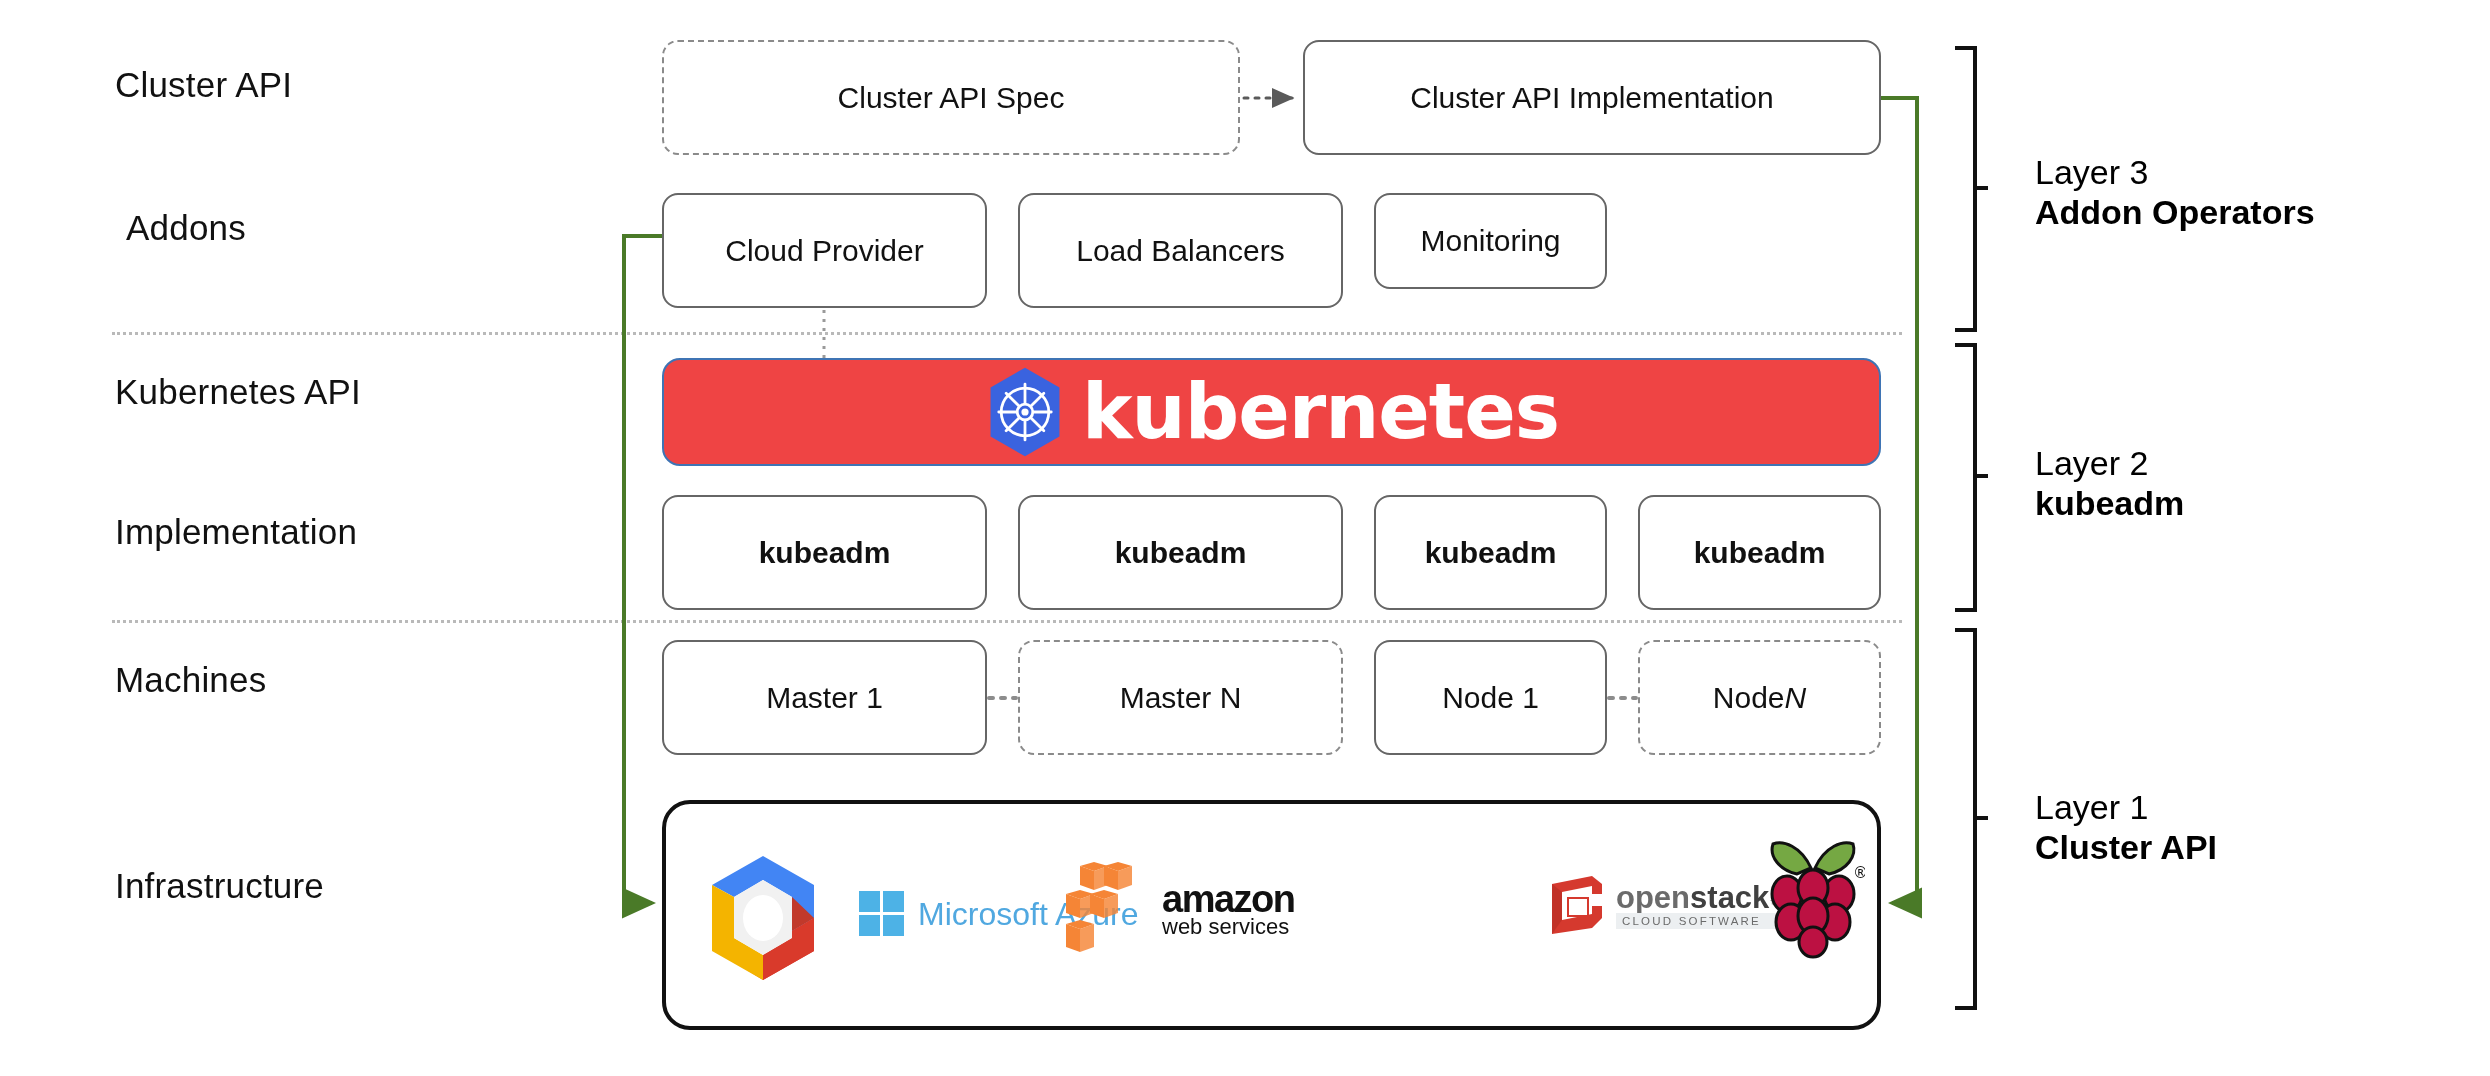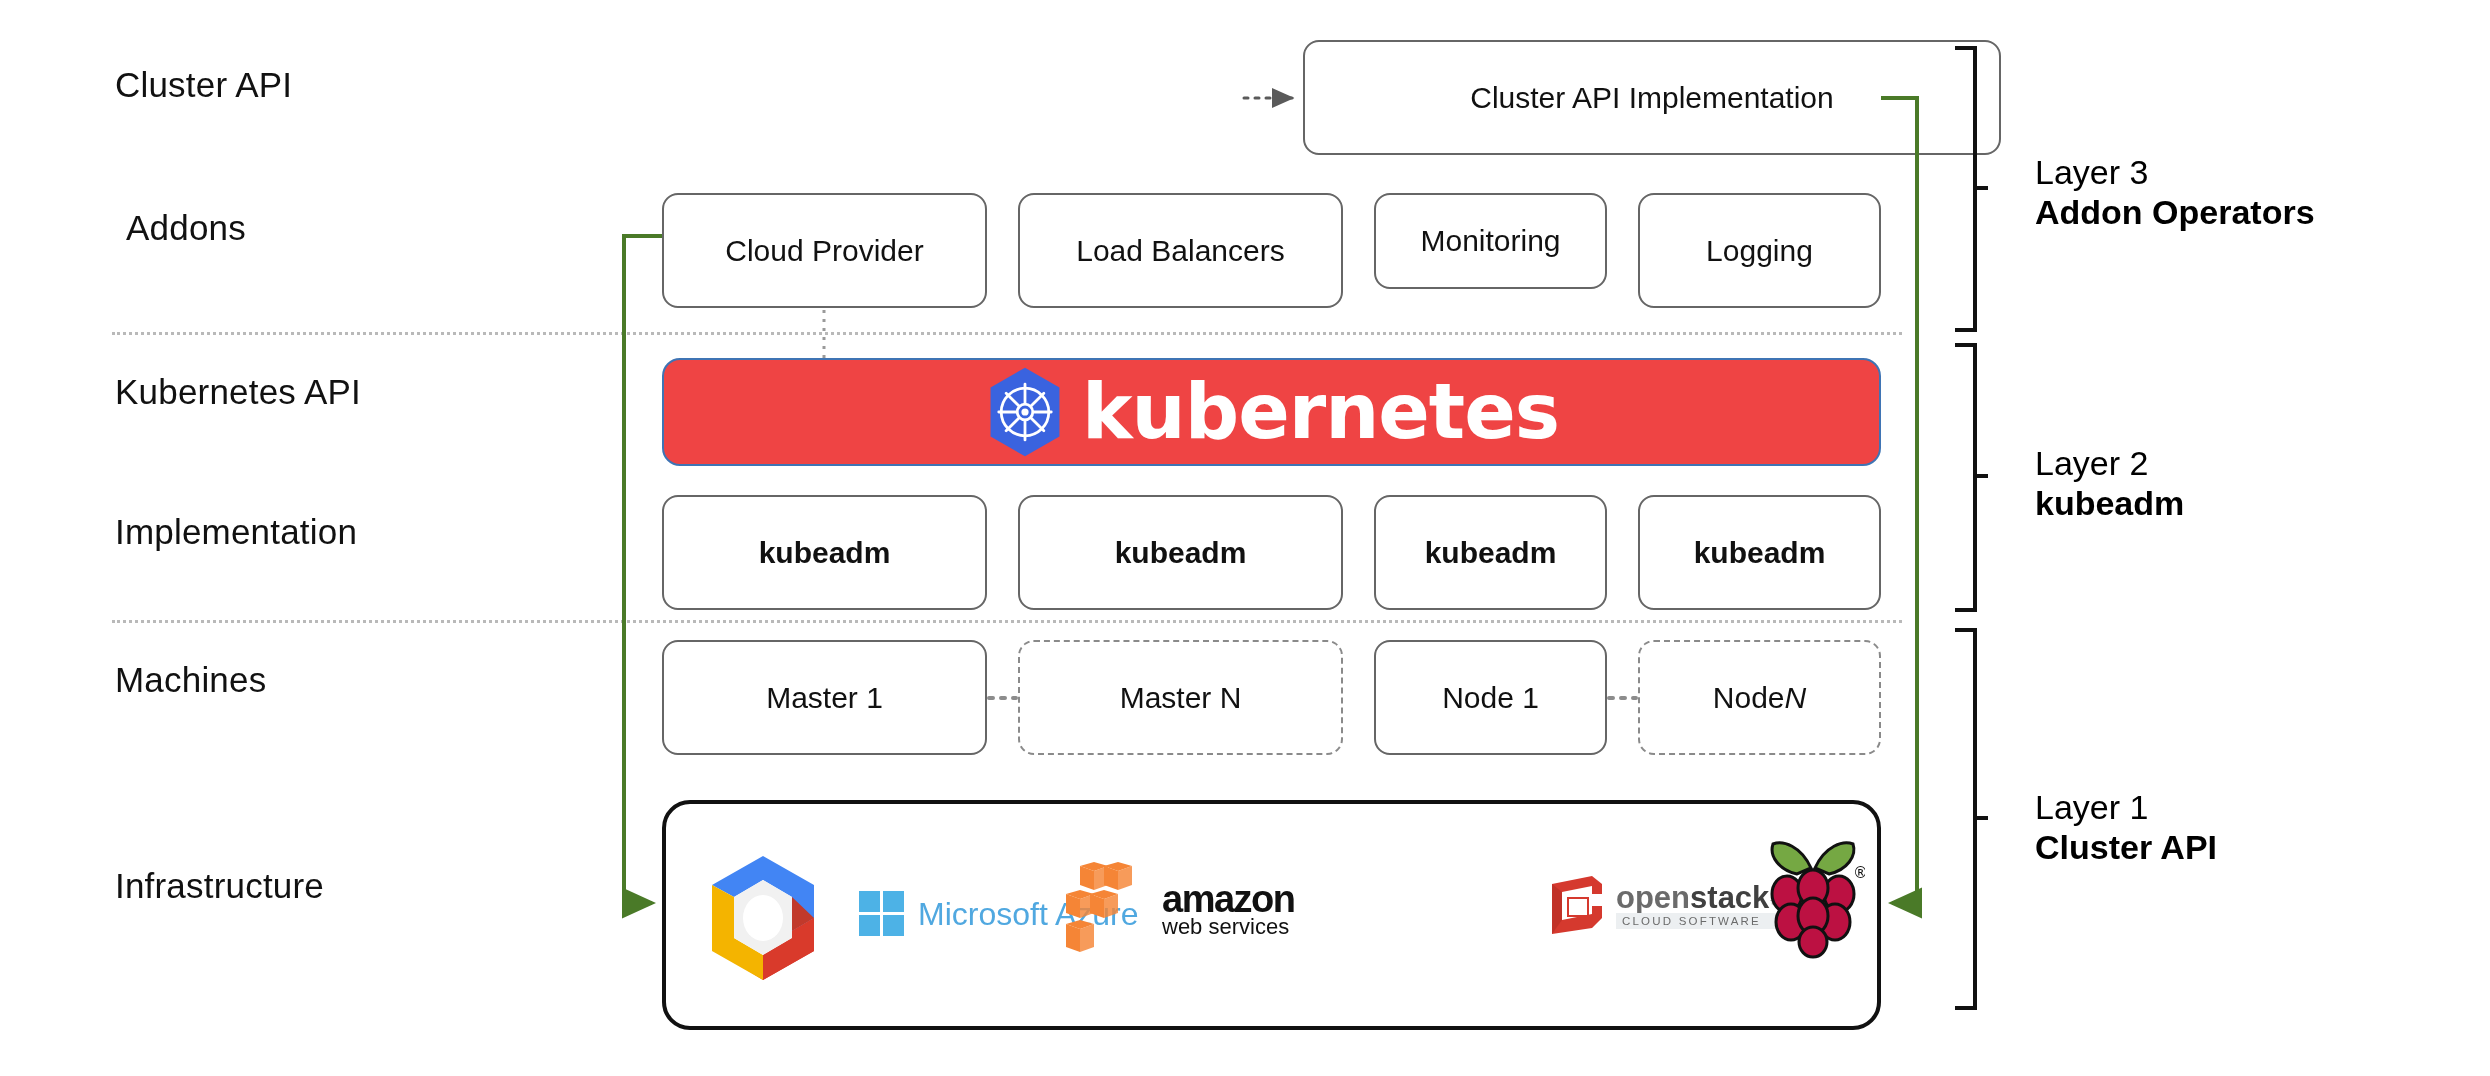--- a/index.html
+++ b/index.html
@@ -43,36 +43,36 @@
   <div class="row-label" style="left:115px;top:65px;">Cluster API</div>
   <div class="row-label" style="left:126px;top:208px;">Addons</div>
   <div class="row-label" style="left:115px;top:372px;">Kubernetes API</div>
   <div class="row-label" style="left:115px;top:512px;">Implementation</div>
   <div class="row-label" style="left:115px;top:660px;">Machines</div>
   <div class="row-label" style="left:115px;top:866px;">Infrastructure</div>
 
   <div class="divider" style="left:112px;top:332px;width:1790px;"></div>
   <div class="divider" style="left:112px;top:620px;width:1790px;"></div>
 
-
-  <div class="box" style="left:1303px;top:40px;width:698px;height:115px;">
+  <div class="box dashed" style="left:662px;top:40px;width:578px;height:115px;">
+    <span>Cluster API Spec</span>
+  </div>
+
+  <div class="box" style="left:1303px;top:40px;width:578px;height:115px;">
     <span>Cluster API Implementation</span>
   </div>
 
   <div class="box" style="left:662px;top:193px;width:325px;height:115px;">
     <span>Cloud Provider</span>
   </div>
   <div class="box" style="left:1018px;top:193px;width:325px;height:115px;">
     <span>Load Balancers</span>
   </div>
   <div class="box" style="left:1374px;top:193px;width:233px;height:96px;">
     <span>Monitoring</span>
-  </div>
-  <div class="box" style="left:1638px;top:193px;width:243px;height:115px;">
-    <span>Logging</span>
   </div>
 
   <div class="k8s-banner" style="left:662px;top:358px;width:1219px;height:108px;">
     <span style="display:block;width:82px;height:92px;">
       <svg viewBox="0 0 100 112" width="82" height="92" aria-hidden="true">
         <polygon points="50,2 92,26 92,86 50,110 8,86 8,26" fill="#3a63df"></polygon>
         <g fill="none" stroke="#ffffff" stroke-width="3.4" stroke-linecap="round">
           <circle cx="50" cy="56" r="29"></circle>
           <circle cx="50" cy="56" r="9.5"></circle>
           <line x1="50" y1="22" x2="50" y2="46"></line>

